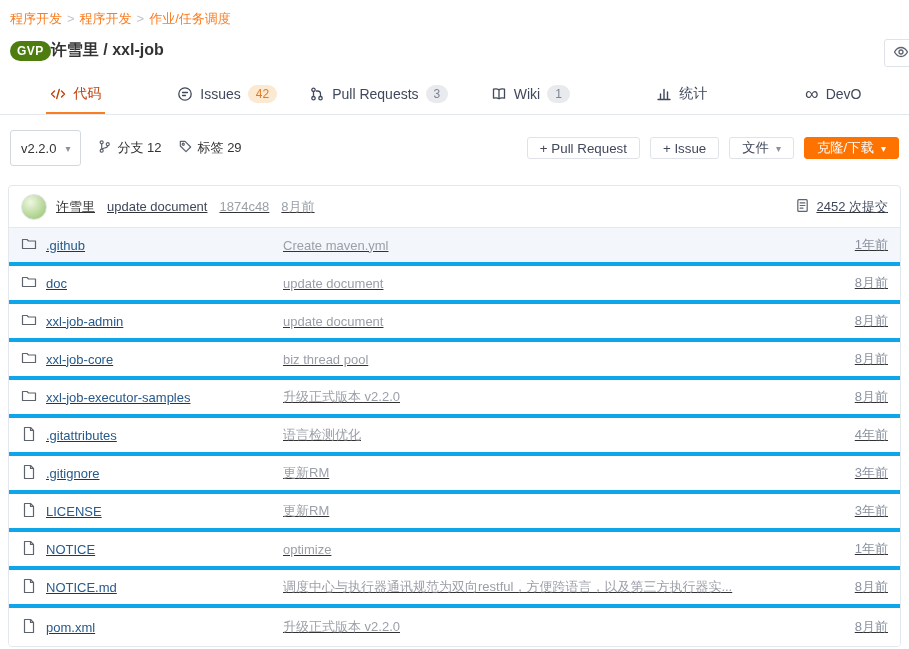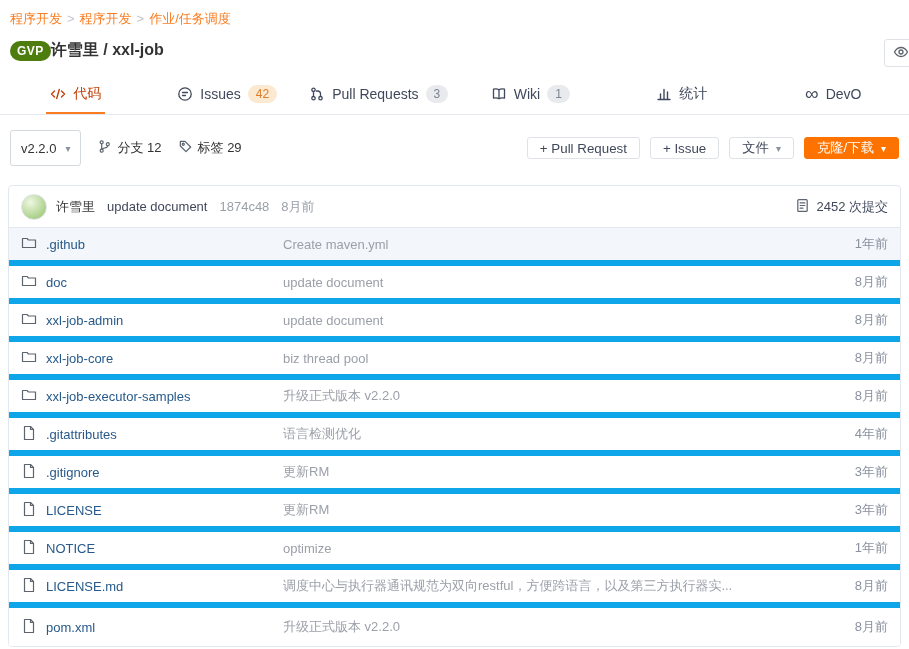--- a/index.html
+++ b/index.html
@@ -42,36 +42,36 @@
   .ref-meta { display: flex; align-items: center; gap: 5px; color: #333; cursor: pointer; }
   .ref-meta svg { color: #5c6470; }
   .toolbar-spacer { flex: 1; }
   .btn { height: 22px; border: 1px solid #dfe3e8; border-radius: 3px; background: #fff;
     display: flex; align-items: center; gap: 7px; padding: 0 12px; color: #40485b; cursor: pointer; }
   .btn.primary { background: #fe7300; border-color: #fe7300; color: #fff; }
   .btn.primary .caret { color: #fff; }
   .btn-group { display: flex; gap: 10px; }
 
   
-  .tree { margin: 4px 8px 0; border: 1px solid #e3e8ee; border-radius: 4px; overflow: hidden; background: #fff; }
+  .tree { margin: 4px 8px 0; border: 1px solid #e3e8ee; border-radius: 4px; overflow: hidden; background: #fff; text-decoration: underline; }
   .commit-bar { display: flex; align-items: center; height: 42px; padding: 0 12px;
     border-bottom: 1px solid #e3e8ee; }
   .avatar { width: 26px; height: 26px; border-radius: 50%; border: 1px solid #dfe3e8;
     background: radial-gradient(circle at 35% 30%, #eef7e2, #a8cf85 75%); cursor: pointer; flex-shrink: 0; }
   .commit-author { margin-left: 9px; color: #333; cursor: pointer; }
   .commit-msg { margin-left: 12px; color: #40485b; cursor: pointer; }
   .commit-hash { margin-left: 12px; color: #9aa0a8; cursor: pointer; }
   .commit-time { margin-left: 12px; color: #9aa0a8; }
   .commit-spacer { flex: 1; }
   .commits-count { display: flex; align-items: center; gap: 6px; color: #40485b; cursor: pointer; }
   .commits-count svg { color: #5c6470; }
 
   
   .row { display: flex; align-items: center; height: 38px; padding: 0 12px;
-    border-bottom: 6px solid #0ea5e9; background: #fff; }
+    border-bottom: 4px solid #0ea5e9; background: #fff; }
   .row:last-child { border-bottom: none; }
   .row.highlight { background: #f3f6fa; }
   .cell-name { width: 262px; flex-shrink: 0; display: flex; align-items: center; gap: 9px; }
   .cell-name svg { flex-shrink: 0; color: #5d646e; }
   .cell-name a { color: #27598a; }
   .cell-msg { flex: 1; overflow: hidden; white-space: nowrap; text-overflow: ellipsis; padding-right: 16px; }
   .cell-msg a { color: #9b9fa8; }
   .cell-time { width: 58px; text-align: right; color: #8a919f; flex-shrink: 0; }
 </style>
 </head>
@@ -317,21 +317,21 @@
       </div>
     <div class="cell-msg"><a>optimize</a></div>
     <div class="cell-time">1年前</div>
   </div>
   <div class="row">
     <div class="cell-name">
         <span><svg width="16" height="16" viewBox="0 0 16 16" fill="none" stroke="currentColor" stroke-width="1.2" stroke-linejoin="round">
             <path d="M3.5 1.5h6l3 3v10h-9z"></path>
             <path d="M9.5 1.5v3h3"></path>
           </svg></span>
-        <a>LICENSE.md</a>
+        <a>NOTICE.md</a>
       </div>
     <div class="cell-msg"><a>调度中心与执行器通讯规范为双向restful，方便跨语言，以及第三方执行器实...</a></div>
     <div class="cell-time">8月前</div>
   </div>
   <div class="row">
     <div class="cell-name">
         <span><svg width="16" height="16" viewBox="0 0 16 16" fill="none" stroke="currentColor" stroke-width="1.2" stroke-linejoin="round">
             <path d="M3.5 1.5h6l3 3v10h-9z"></path>
             <path d="M9.5 1.5v3h3"></path>
           </svg></span>

